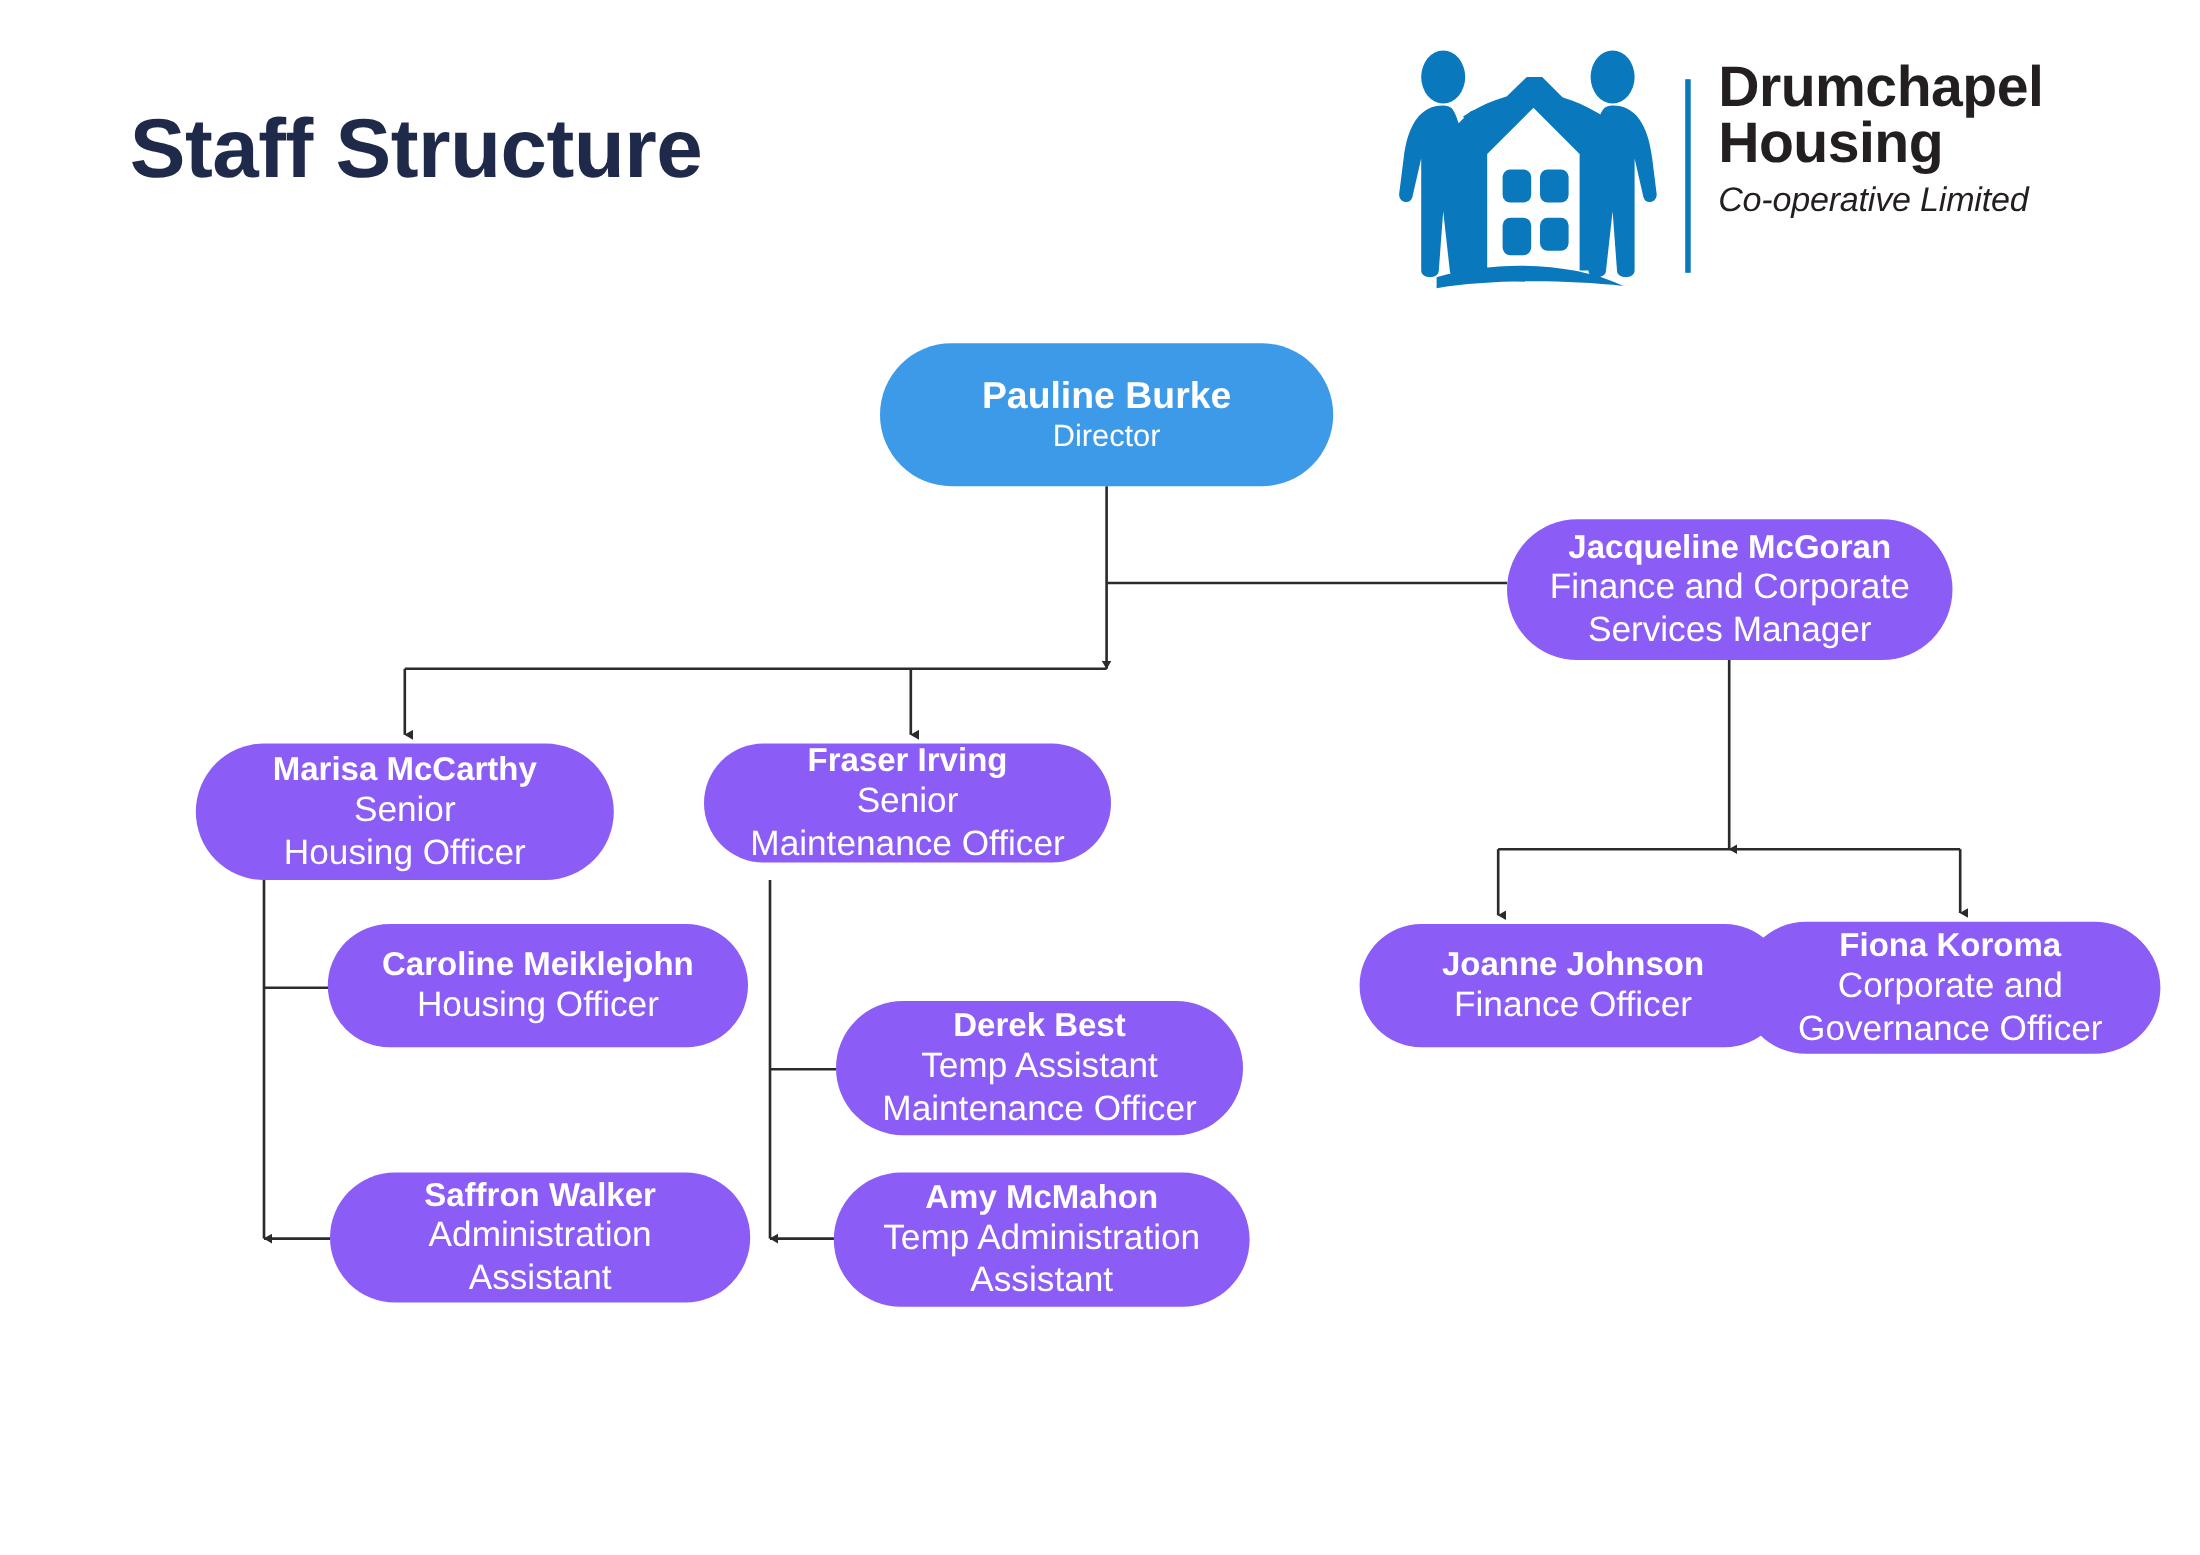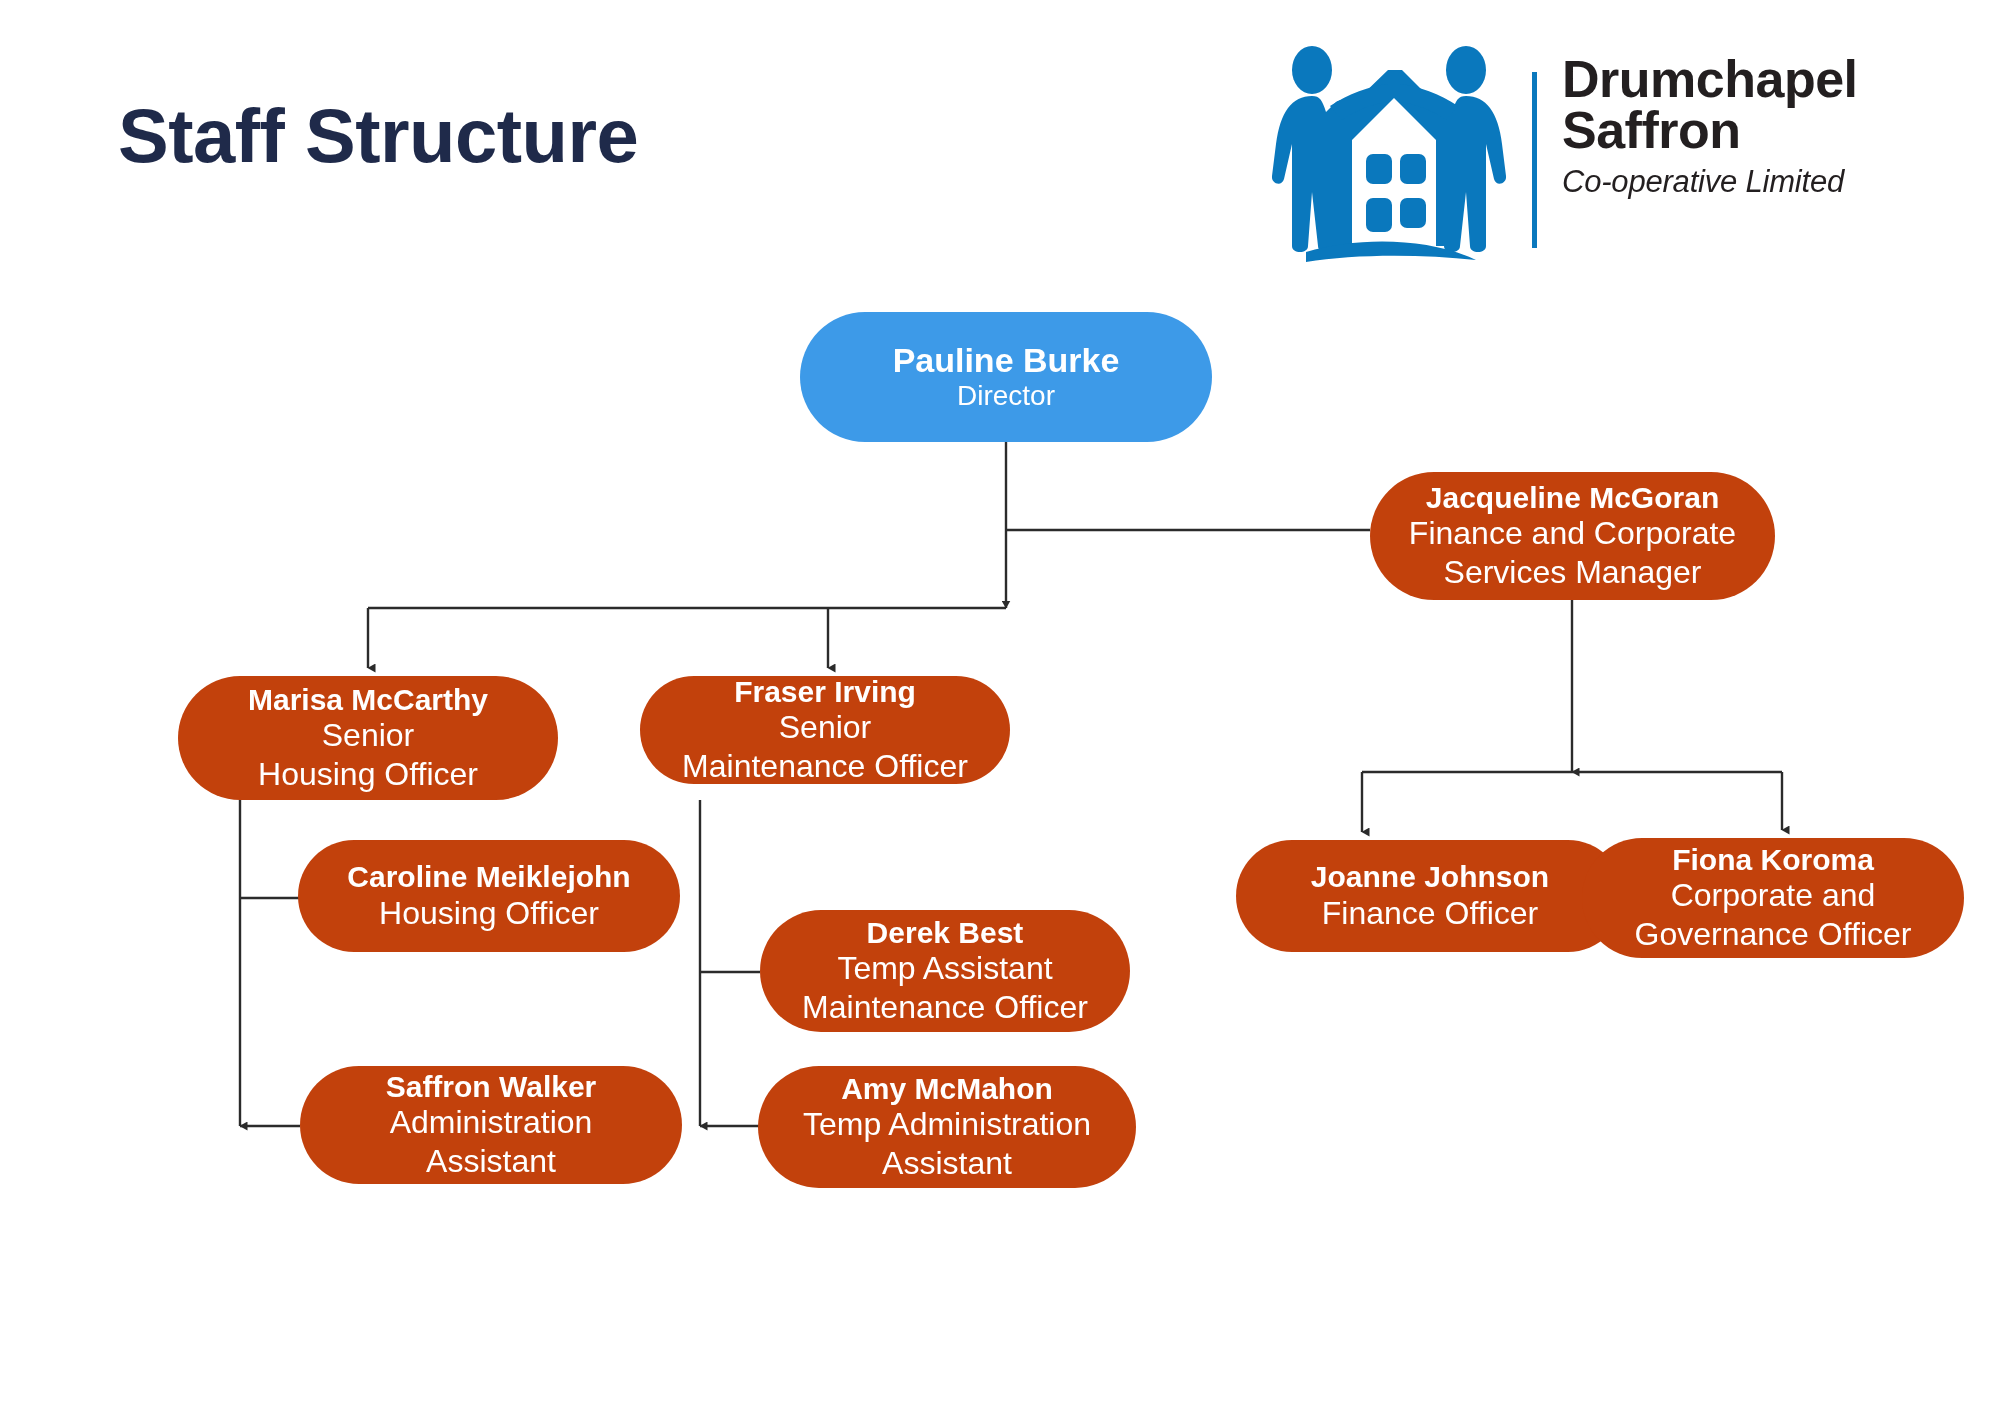--- a/index.html
+++ b/index.html
@@ -48,21 +48,21 @@
     display: flex;
     flex-direction: column;
     align-items: center;
     justify-content: center;
     text-align: center;
     color: #ffffff;
     border-radius: 999px;
     padding: 2px 18px;
   }
   .node.root { background: #3d9ae8; }
-  .node.sub  { background: #c2410c; }
+  .node.sub  { background: #8b5cf6; }
   .node .nm {
     font-weight: 700;
     font-size: 30px;
     line-height: 1.12;
     white-space: nowrap;
   }
   .node .rl {
     font-weight: 400;
     font-size: 32px;
     line-height: 1.2;
@@ -110,21 +110,21 @@
         <rect x="130" y="114" width="26" height="30" rx="7"></rect>
         <rect x="96" y="158" width="26" height="34" rx="7"></rect>
         <rect x="130" y="158" width="26" height="30" rx="7"></rect>
 
         <path d="M36 212 C90 196 160 198 206 220 C150 214 84 214 36 222 Z"></path>
       </g>
     </svg>
     <div id="logo-divider"></div>
     <div id="logo-text">
       <div class="logo-line1">Drumchapel</div>
-      <div class="logo-line2">Saffron</div>
+      <div class="logo-line2">Housing</div>
       <div class="logo-line3">Co-operative Limited</div>
     </div>
   </div>
 
   <svg id="connectors" viewBox="0 0 2000 1414" xmlns="http://www.w3.org/2000/svg">
     <defs>
       <marker id="arr" markerWidth="9" markerHeight="9" refX="4.5" refY="7.5" orient="auto" markerUnits="userSpaceOnUse">
         <path d="M0,0 L4.5,8 L9,0 Z" fill="#2b2b2b"></path>
       </marker>
       <marker id="arrL" markerWidth="9" markerHeight="9" refX="7.5" refY="4.5" orient="auto" markerUnits="userSpaceOnUse">

